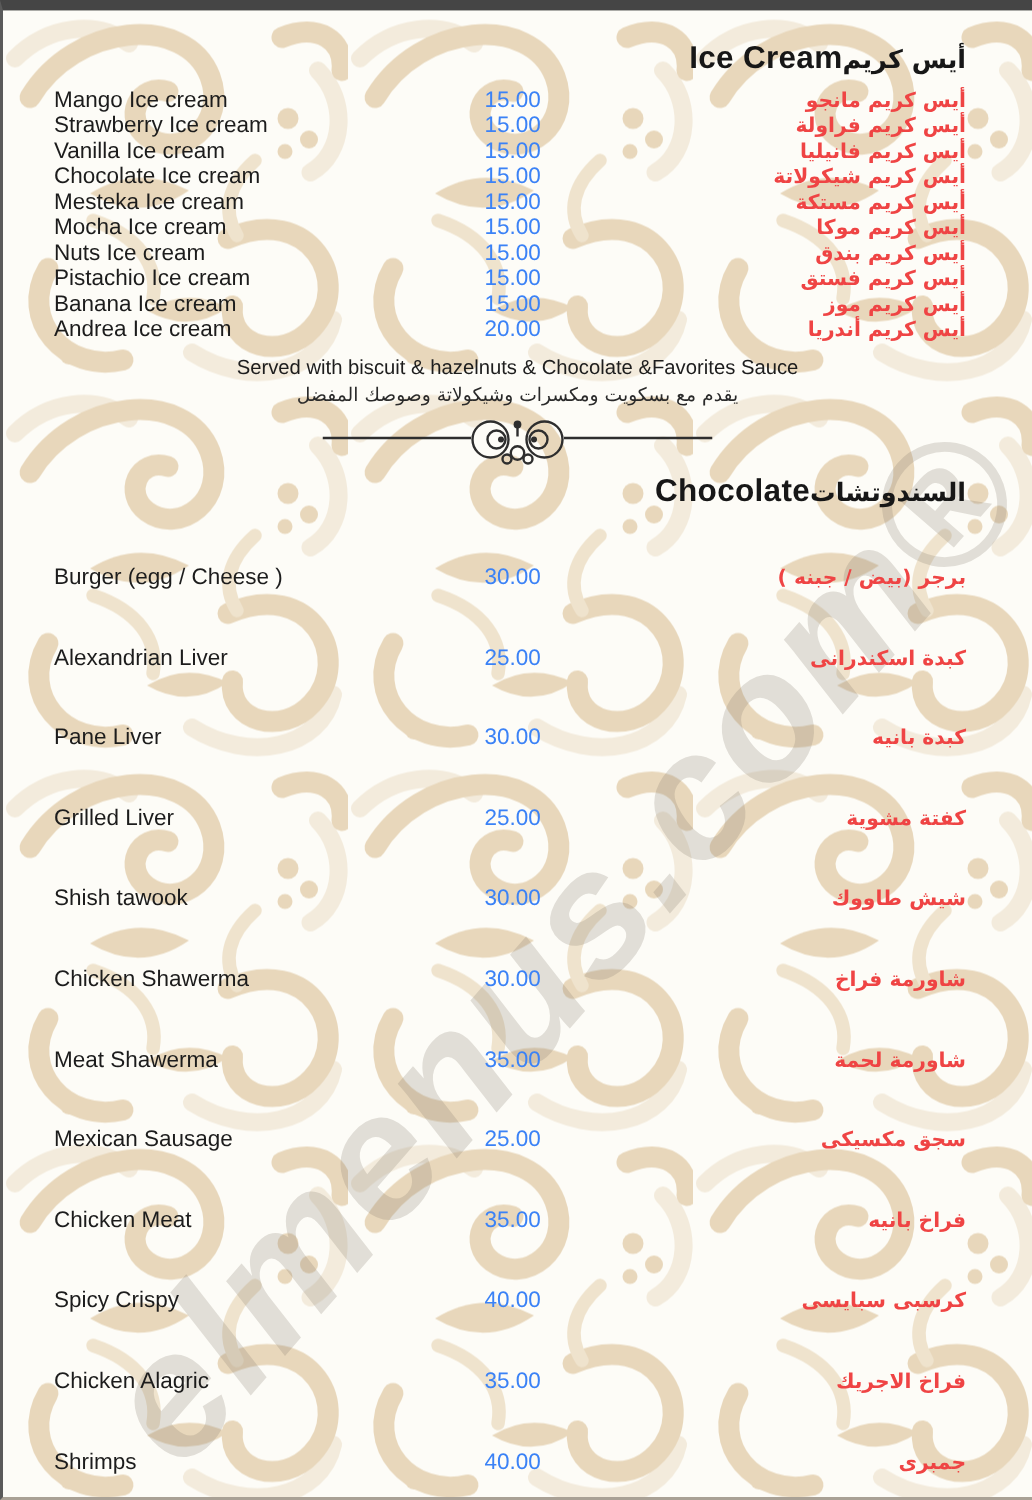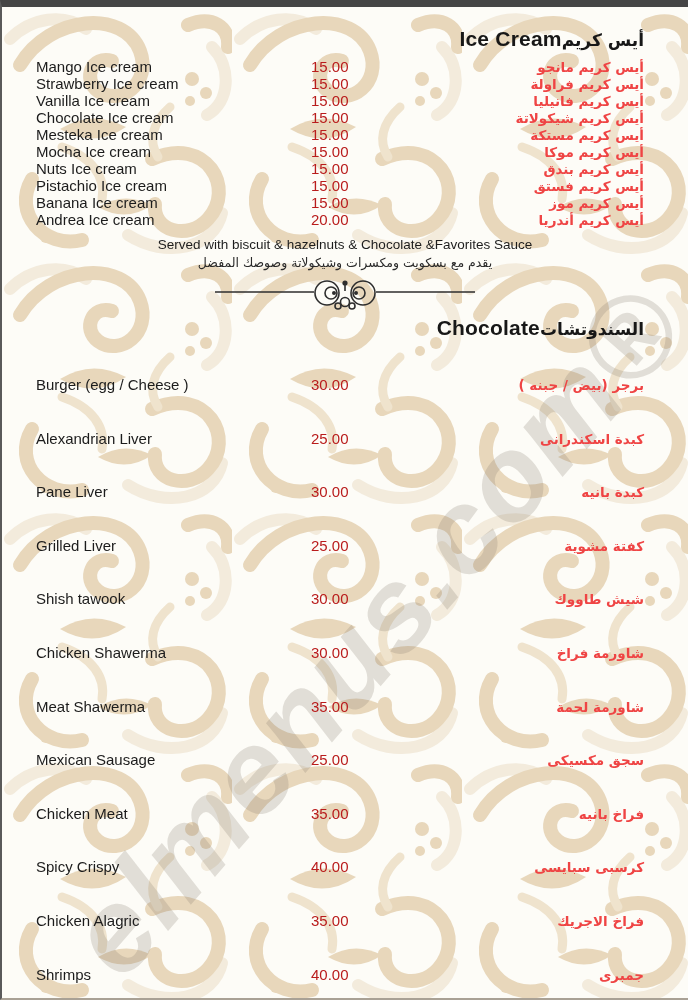--- a/index.html
+++ b/index.html
@@ -32,23 +32,24 @@
     padding:0 44px 0 34px;margin-bottom:7px;
   }
   .heading-en{font-size:21px;font-weight:bold;color:#171717;letter-spacing:0.2px;}
   .heading-ar{font-size:17px;font-weight:bold;color:#171717;direction:rtl;font-family:"DejaVu Sans",sans-serif;}
   .rows{}
   .row{
     display:grid;
     grid-template-columns:275px 85px 1fr;
     padding:0 44px 0 34px;
     align-items:baseline;
+    gap:12px;
   }
   .row .en{font-size:15px;color:#1c1c1c;white-space:nowrap;}
-  .row .price{font-size:15px;color:#b91c1c;}
+  .row .price{font-size:15px;color:#3b82f6;}
   .row .ar{font-size:13.5px;font-weight:bold;color:#ef4444;text-align:right;direction:rtl;font-family:"DejaVu Sans",sans-serif;white-space:nowrap;}
   .sec-ice .row{height:17px;}
   .sec-sand .row{height:17.6px;margin-top:36px;}
   .sec-shisha .row{height:18.1px;}
   .note-en{margin-top:9px;text-align:center;font-size:13.5px;color:#1d1d1d;}
   .note-ar{margin-top:3px;text-align:center;font-size:12.5px;color:#2a2a2a;direction:rtl;font-family:"DejaVu Sans",sans-serif;}
   .divider{display:flex;justify-content:center;margin:4px 0 2px 0;height:40px;}
   .sec-sand{margin-top:2px;}
   .shisha-heading{
     text-align:center;font-size:19px;font-weight:bold;color:#171717;

